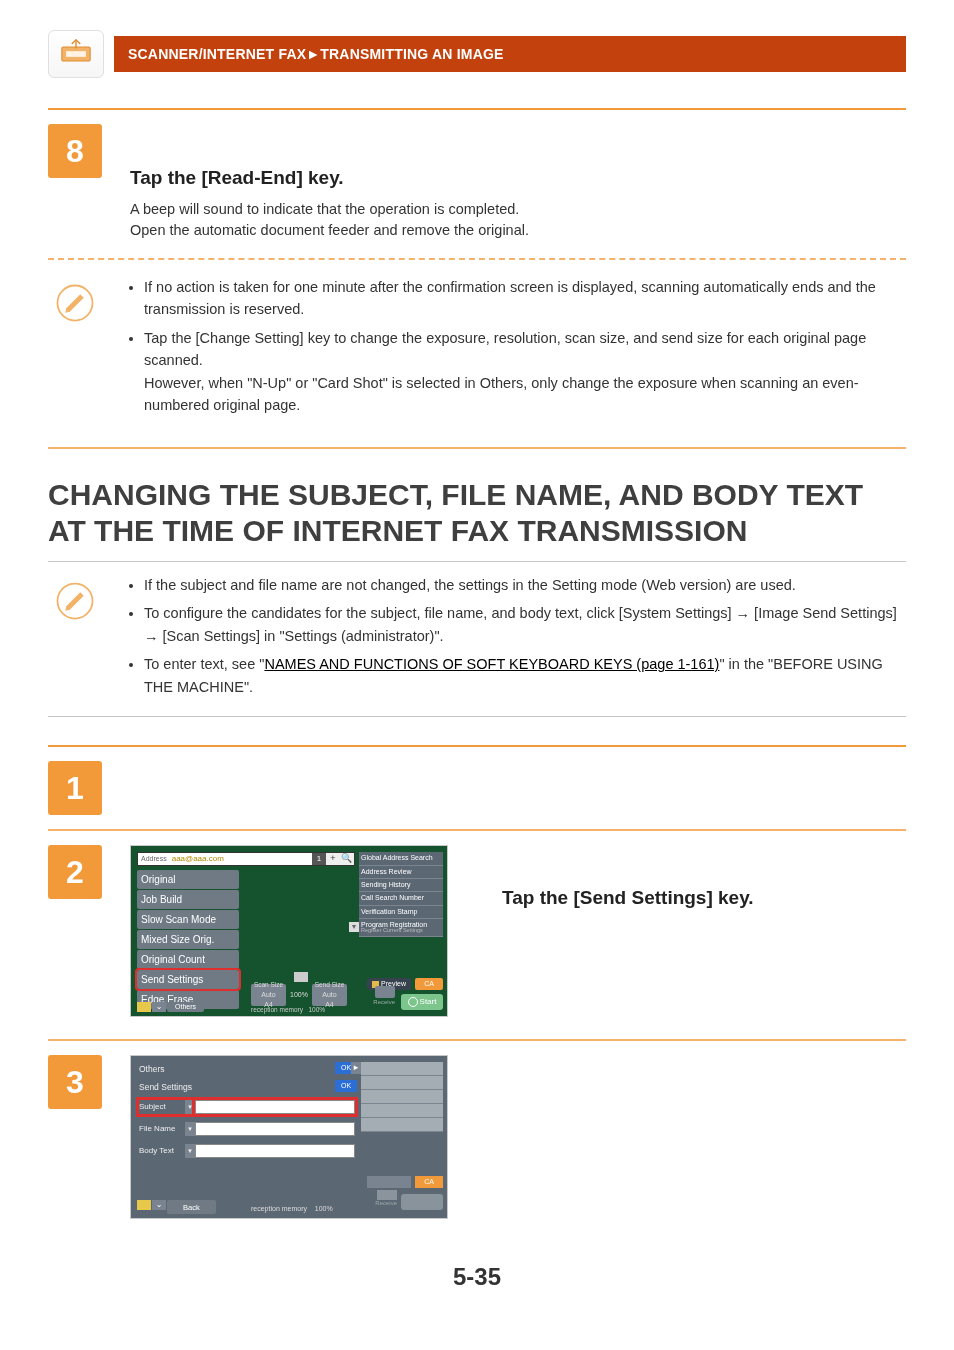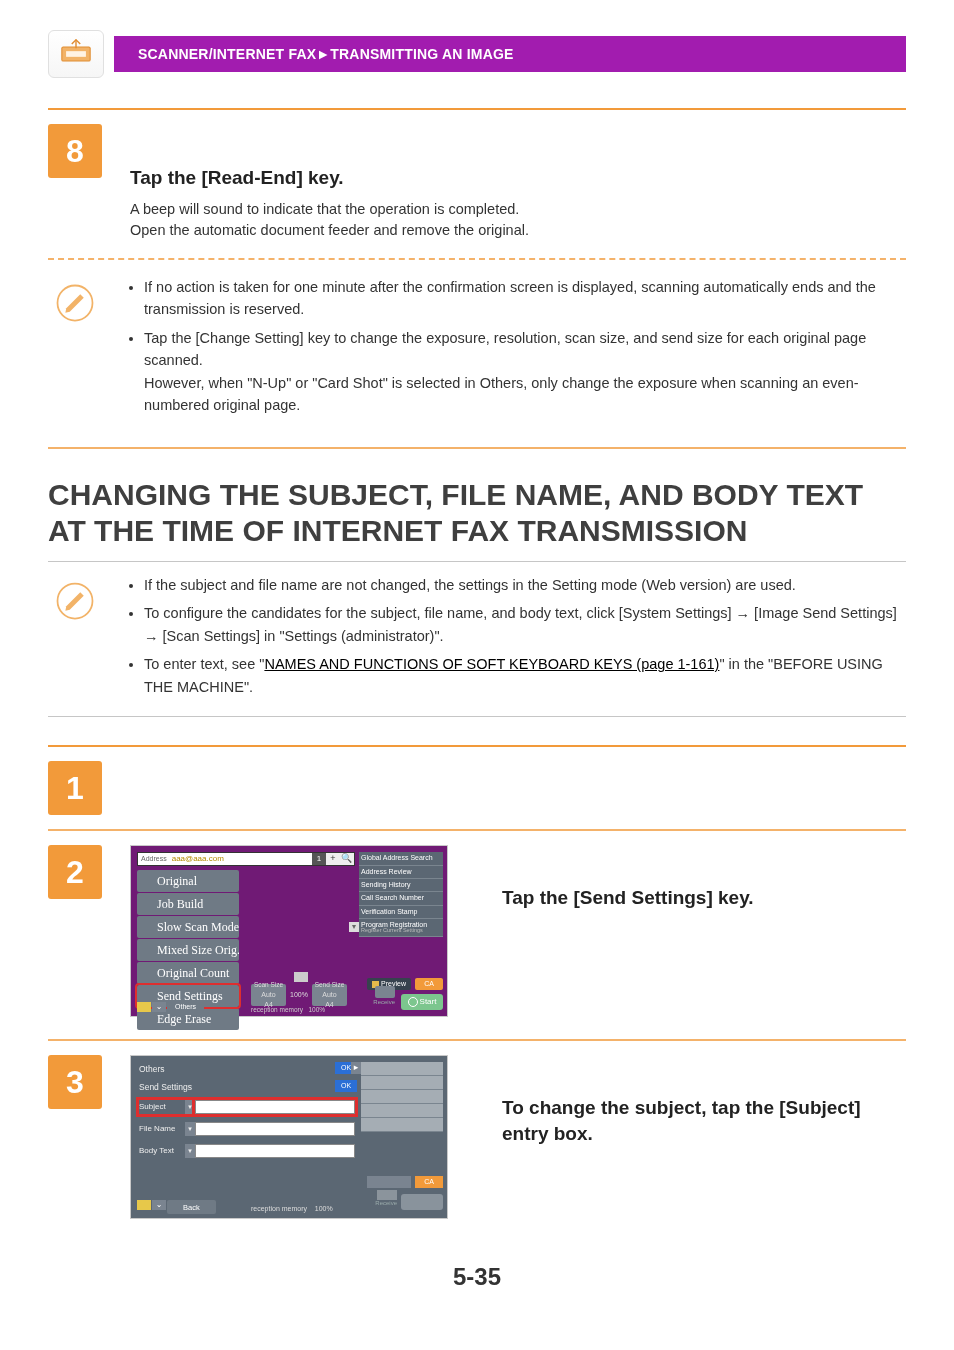--- a/index.html
+++ b/index.html
@@ -20,25 +20,25 @@
   }
   .topbar-icon {
     width: 56px; height: 48px;
     background: linear-gradient(#fff,#f6f6f6);
     border: 1px solid #e0e0e0;
     border-radius: 6px;
     display: flex; align-items: center; justify-content: center;
   }
   .topbar-icon svg { width: 34px; height: 30px; }
   .topbar-label {
-    background: #a21caf;
+    background: #c2410c;
     color: #fff;
     font-weight: bold;
     font-size: 14px;
-    padding: 10px 24px;
+    padding: 10px 14px;
     flex: 1;
     letter-spacing: .2px;
   }
   .hr-top { border-top: 2px solid #f29a3a; margin-bottom: 0; }
   .step { display: flex; gap: 28px; padding: 14px 0 10px 0; }
   .step-num-box {
     width: 54px; height: 54px;
     background: #f29a3a;
     color: #fff;
     font-size: 32px;
@@ -76,40 +76,40 @@
 
   .info-box { border-top: 1px solid #c6c6c6; border-bottom: 1px solid #c6c6c6; padding: 12px 0; }
   .info-box .note-row { padding: 0; }
 
   a.xref { color: #000000; text-decoration: underline; }
   .fig-col { width: 342px; flex-shrink: 0; }
   .txt-col { flex: 1; }
   .txt-col .step-title { font-size: 19px; font-weight: bold; line-height: 1.35; }
 
   .screen {
-    background: #701a75;
+    background: #14532d;
     color: #fff;
     font-size: 8px;
     position: relative;
     width: 318px;
     height: 172px;
     border: 1px solid #c9c9c9;
   }
   .screen .addrbar {
     position: absolute; left: 6px; top: 6px; right: 92px;
     height: 14px; background: #fff; border: 1px solid #333;
     display: flex; align-items: center;
   }
   .addrbar .lbl { font-size: 7px; color: #666; padding: 0 3px; }
   .addrbar .val { color: #b38b00; font-size: 8px; padding-left: 2px; }
   .addrbar .sq { width: 14px; height: 12px; background:#555; margin-left:auto; color:#fff; display:flex;align-items:center;justify-content:center; font-size:8px;}
   .addrbar .sqw { width: 14px; height: 12px; background:#eee; color:#333; display:flex;align-items:center;justify-content:center; font-size:9px;}
 
   .side-list { position:absolute; left:6px; top:24px; width:102px; }
-  .side-item { background:#6f7a85; margin-bottom:1px; border-radius:2px; padding:2px 20px; font-size:12px; white-space:nowrap; overflow:hidden;font-family:Liberation Serif, serif; }
+  .side-item { background:#6f7a85; margin-bottom:1px; border-radius:2px; padding:2px 4px; font-size:10px; white-space:nowrap; overflow:hidden; }
   .side-item.hl { outline: 2.5px solid #de2e2e; background:#6f7a85; }
 
   .right-list { position:absolute; right:4px; top:6px; width:84px; }
   .right-item { background:#5b6773; border-bottom:1px solid #7a858f; font-size:7px; padding:2px 0 2px 2px; line-height:1.2; white-space:nowrap; overflow:hidden; }
   .right-sticky { position:absolute; left:-10px; top:70px; width:10px; height:10px; background:#ddd; color:#666; font-size:8px; display:flex;align-items:center;justify-content:center;}
 
   .preview-btn { position:absolute; right:36px; bottom:26px; width:44px; height:12px; background:#36424e; font-size:7px; display:flex;align-items:center;justify-content:center; border-radius:2px; }
   .preview-btn::before{content:""; width:7px;height:7px; background:#e4ba4b; margin-right:2px;}
   .ca-btn { position:absolute; right:4px; bottom:26px; width:28px; height:12px; background:#f29a3a; font-size:7px; display:flex;align-items:center;justify-content:center; border-radius:2px;}
   .start-btn { position:absolute; right:4px; bottom:6px; width:42px; height:16px; background:#7cc68e; font-size:8px; display:flex;align-items:center;justify-content:center; border-radius:3px;}
@@ -372,21 +372,18 @@
           <div class="receive2">Receive</div>
 
           <div class="favrow">
             <div class="fav"></div>
             <div class="dn">⌄</div>
             <div class="back">Back</div>
           </div>
           <div class="rm2"><span>reception memory</span> &nbsp;&nbsp; <span>100%</span></div>
         </div>
       </div>
-      <div class="txt-col">
-        <div class="step-title">To change the subject, tap the [Subject] entry box.</div>
-      </div>
     </div>
   </div>
 
   <div class="page-num">5-35</div>
 
 </div>
 
 </body></html>

